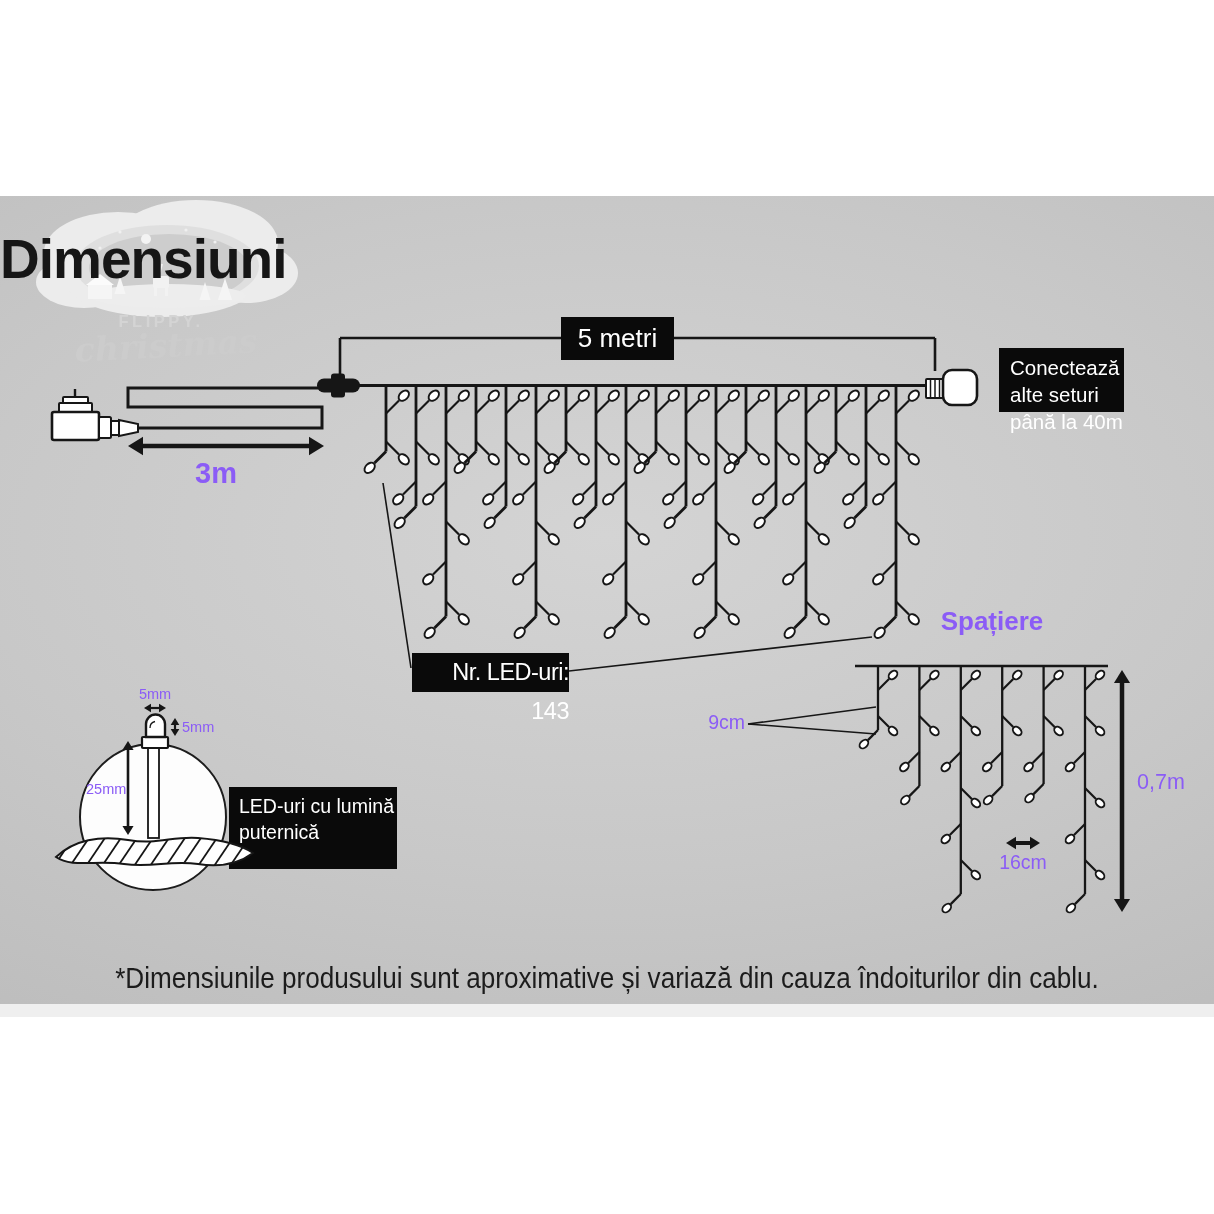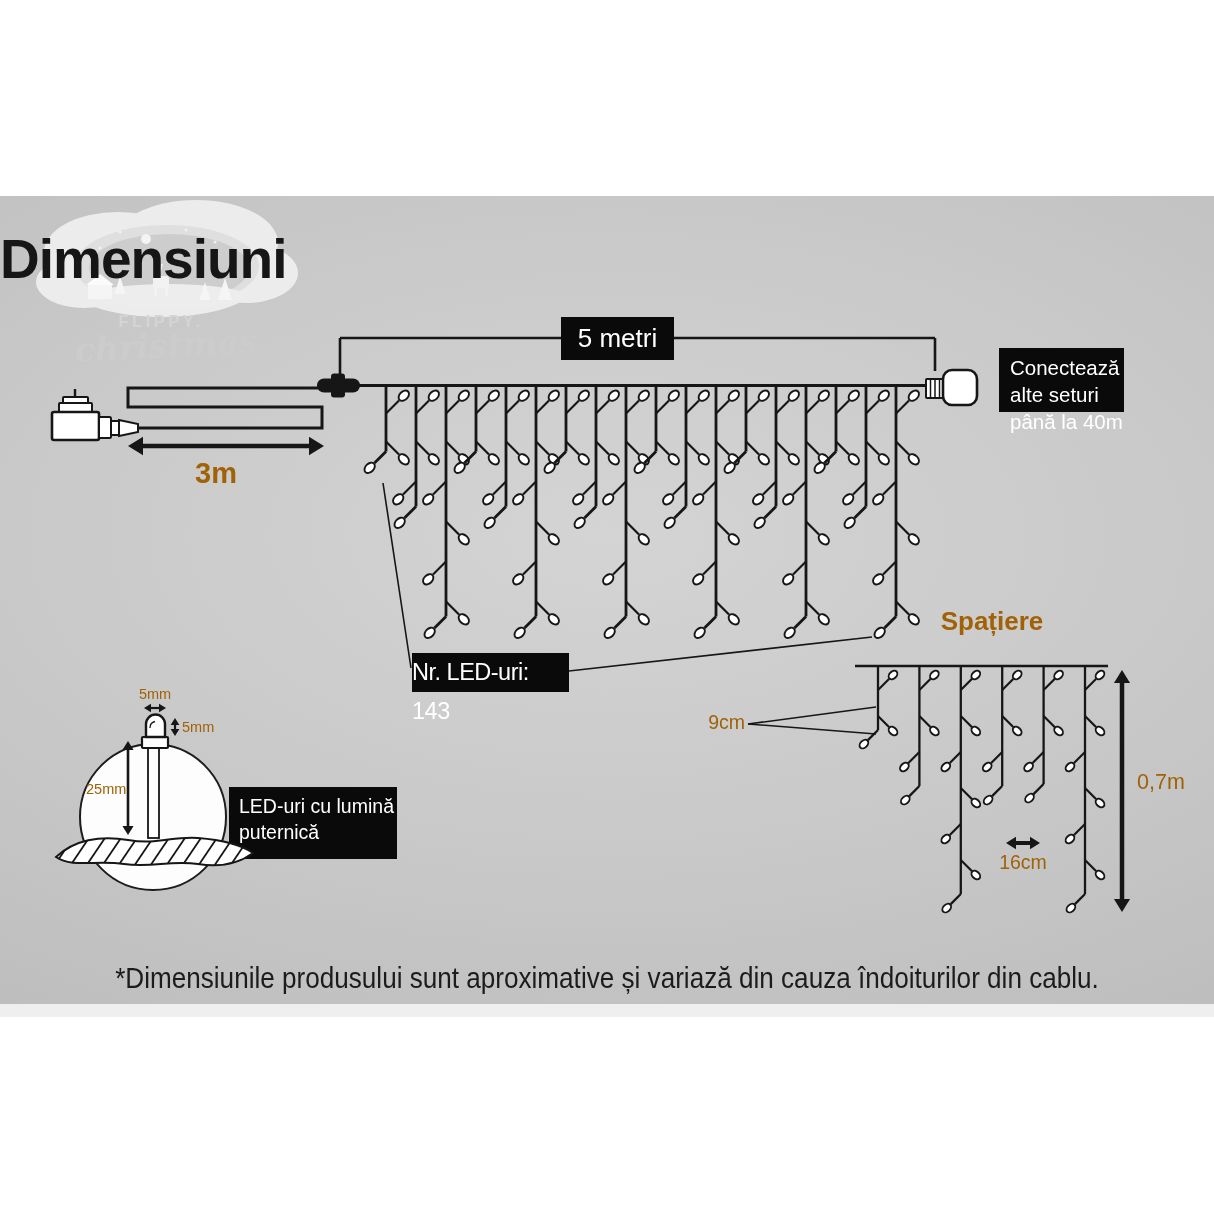--- a/index.html
+++ b/index.html
@@ -3,36 +3,36 @@
 <meta charset="utf-8">
 <style>
   *{margin:0;padding:0;box-sizing:border-box}
   html,body{width:1214px;height:1214px}
   body{font-family:"Liberation Sans",sans-serif;background:#fff}
   .page{position:relative;width:1214px;height:1214px;background:#fff;overflow:hidden}
   .panel{position:absolute;left:0;top:196px;width:1214px;height:808px;
          background:radial-gradient(ellipse 95% 75% at 50% 42%, #d4d4d4 0%, #c8c8c8 55%, #bcbcbc 100%)}
   .strip{position:absolute;left:0;top:1004px;width:1214px;height:13px;background:#efefef}
   #art{position:absolute;left:0;top:0;z-index:10;pointer-events:none}
-  .txt{position:absolute;color:#a16207;z-index:15;white-space:nowrap}
+  .txt{position:absolute;color:#8b5cf6;z-index:15;white-space:nowrap}
   .box{position:absolute;background:#0a0a0a;color:#fff;z-index:15}
   .title{left:0;top:227px;width:1214px;text-align:left;font-size:55px;font-weight:bold;letter-spacing:-1px;color:#161616}
   .box-5m{left:561px;top:317px;width:113px;height:43px;font-size:26px;text-align:center;line-height:43px}
   .box-connect{left:999px;top:348px;width:125px;height:64px;font-size:20.5px;line-height:27px;padding:6px 0 0 11px}
   .label-3m{left:136px;top:457px;width:160px;text-align:center;font-size:29px;font-weight:bold}
-  .box-nr{left:412px;top:653px;width:157px;height:39px;font-size:23.5px;letter-spacing:-0.5px;text-align:left;line-height:39px}
+  .box-nr{left:412px;top:653px;width:157px;height:39px;font-size:23.5px;letter-spacing:-0.5px;text-align:right;line-height:39px}
   .head-spatiere{left:902px;top:606px;width:180px;text-align:center;font-size:26px;font-weight:600}
   .label-9cm{left:695px;top:711px;width:50px;text-align:right;font-size:19.5px}
   .label-07m{left:1137px;top:770px;font-size:21.5px}
   .label-16cm{left:983px;top:851px;width:80px;text-align:center;font-size:19.5px}
   .head-marimea{left:55px;top:652px;font-size:26px;font-weight:600}
   .label-5mm-top{left:130px;top:686px;width:50px;text-align:center;font-size:14.5px}
   .label-5mm-right{left:182px;top:719px;font-size:14.5px}
   .label-25mm{left:86px;top:781px;font-size:14.5px}
-  .box-lednote{left:229px;top:787px;width:168px;height:72px;font-size:19.5px;line-height:26px;padding:6px 0 0 10px;z-index:4}
+  .box-lednote{left:229px;top:787px;width:168px;height:82px;font-size:19.5px;line-height:26px;padding:6px 0 0 10px;z-index:4}
   .disclaimer{left:0;top:961px;width:1214px;text-align:center;font-size:30px;color:#1c1c1c;
               transform:scaleX(0.87);transform-origin:50% 50%}
   .logo-flippy{left:61px;top:312px;width:200px;text-align:center;font-size:16.5px;letter-spacing:3.5px;color:#d4d4d4;font-weight:600;z-index:15}
   .logo-christmas{left:66px;top:326px;width:200px;text-align:center;font-size:33px;font-style:italic;font-weight:bold;
                   font-family:"DejaVu Serif",serif;color:#cccccc;transform:rotate(-3deg);z-index:15}
 </style>
 </head>
 <body>
 
 <div class="page">

